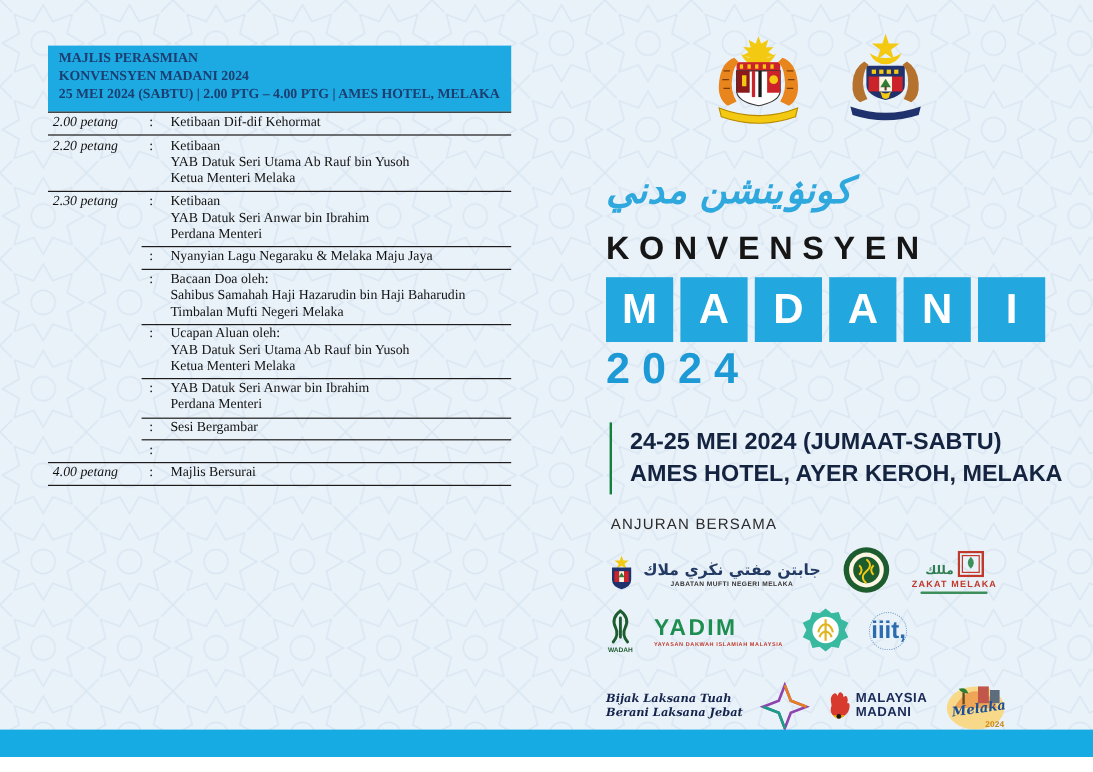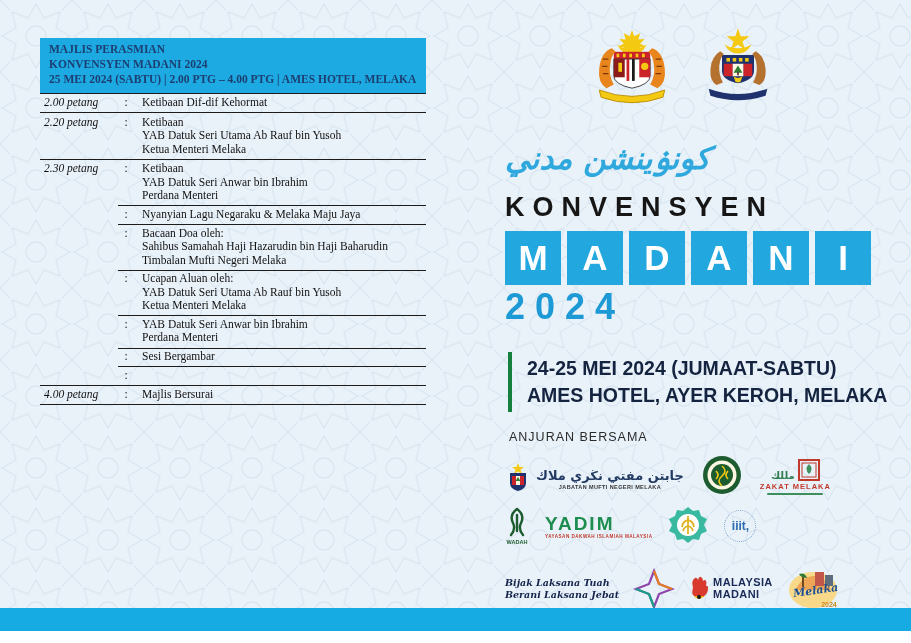--- a/index.html
+++ b/index.html
@@ -28,21 +28,21 @@
   .jawi-title{position:absolute;left:505px;top:140px;font-family:"DejaVu Sans",sans-serif;
               font-weight:bold;font-size:31px;color:#2fa8de;direction:rtl;font-style:italic;}
   .konvensyen{position:absolute;left:505px;top:192px;font-family:"Liberation Sans",sans-serif;
               font-weight:bold;font-size:27px;letter-spacing:8px;color:#161616;}
   .tiles{position:absolute;left:505px;top:231px;display:flex;gap:6px;}
   .tile{width:56px;height:54px;background:#22a7df;color:#fff;display:flex;align-items:center;
         justify-content:center;font-family:"Liberation Sans",sans-serif;font-weight:bold;
         font-size:35px;}
   .year{position:absolute;left:505px;top:286px;font-family:"Liberation Sans",sans-serif;
         font-weight:bold;font-size:36px;letter-spacing:10px;color:#1d9ad6;}
-  .dateblock{position:absolute;left:508px;top:352px;border-left:4px solid #15803d;
+  .dateblock{position:absolute;left:508px;top:352px;border-left:2px solid #15803d;
              padding:3px 0 3px 15px;font-family:"Liberation Sans",sans-serif;font-weight:bold;
              font-size:19.5px;color:#14233f;line-height:1.38;}
   .anjuran{position:absolute;left:509px;top:430px;font-family:"Liberation Sans",sans-serif;
            font-size:12.5px;letter-spacing:1px;color:#2b2b2b;}
 
   
   .logo-row{position:absolute;display:flex;align-items:center;}
   .row1{left:505px;top:455px;gap:18px;align-items:flex-end;}
   .row2{left:505px;top:506px;gap:16px;}
   .row3{left:505px;top:566px;gap:14px;}
@@ -60,21 +60,21 @@
               color:#c0392b;letter-spacing:1px;margin-top:1px;}
   .zakat-sub{width:56px;height:2px;background:#3f8f5d;margin-top:2px;border-radius:1px;}
   .wadah{display:flex;flex-direction:column;align-items:center;}
   .wadah-cap{font-family:"Liberation Sans",sans-serif;font-size:5.5px;font-weight:bold;color:#1d5c2e;}
   .yadim{display:flex;flex-direction:column;align-items:flex-start;}
   .yadim-word{font-family:"Liberation Sans",sans-serif;font-weight:bold;font-size:19px;
               letter-spacing:2px;color:#1e8e50;line-height:1;}
   .yadim-sub{font-family:"Liberation Sans",sans-serif;font-size:4.6px;font-weight:bold;
              color:#c0392b;letter-spacing:.5px;margin-top:1px;}
   .iiit{display:flex;flex-direction:column;align-items:center;}
-  .iiit-word{font-family:"Liberation Sans",sans-serif;font-weight:bold;font-size:12px;
+  .iiit-word{font-family:"Liberation Sans",sans-serif;font-weight:bold;font-size:20px;
              color:#2b6cb0;line-height:1;}
   .iiit-ring{width:30px;height:30px;border:1px dotted #7da7cf;border-radius:50%;
              display:flex;align-items:center;justify-content:center;}
   .slogan{font-family:"DejaVu Serif",serif;font-style:italic;font-weight:bold;font-size:9.5px;
           color:#15244c;line-height:1.25;}
   .mmadani{display:flex;align-items:center;gap:4px;}
   .mmadani-txt{font-family:"Liberation Sans",sans-serif;font-weight:bold;font-size:11px;
                color:#1a2a57;line-height:1.05;letter-spacing:.4px;}
   .melaka-badge{position:relative;width:52px;height:46px;}
   .melaka-script{position:absolute;left:6px;top:18px;font-family:"DejaVu Serif",serif;

